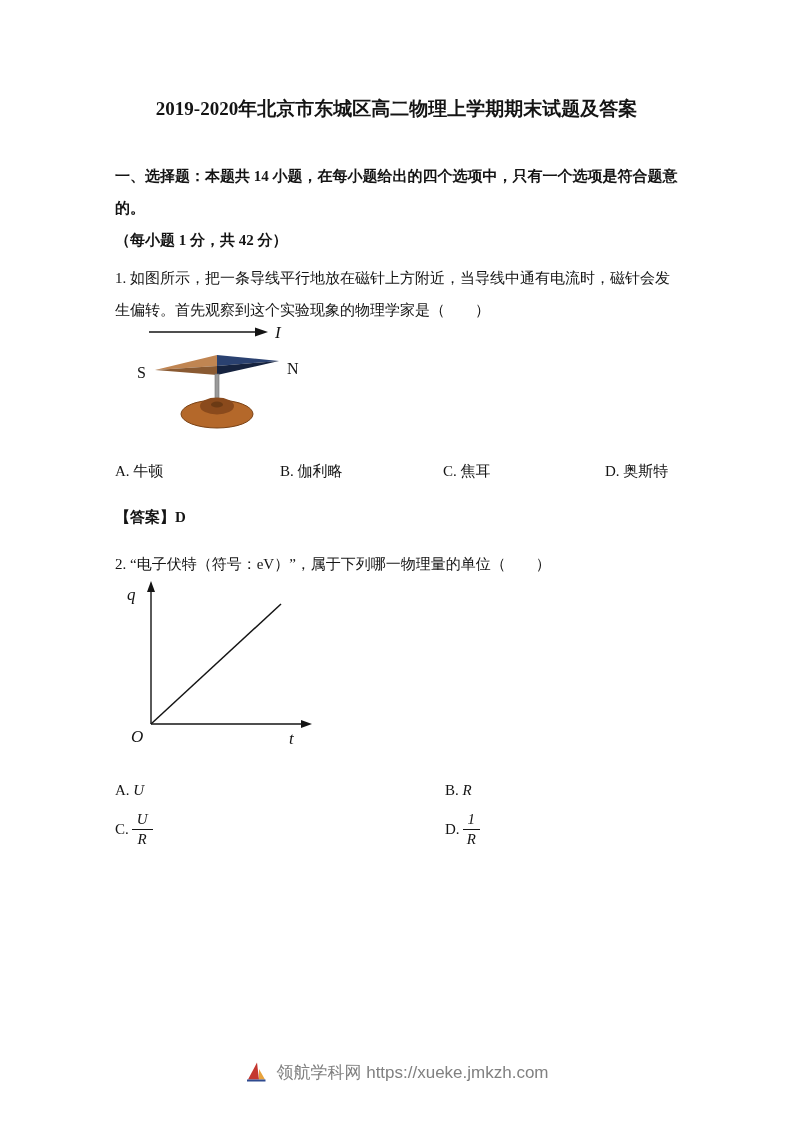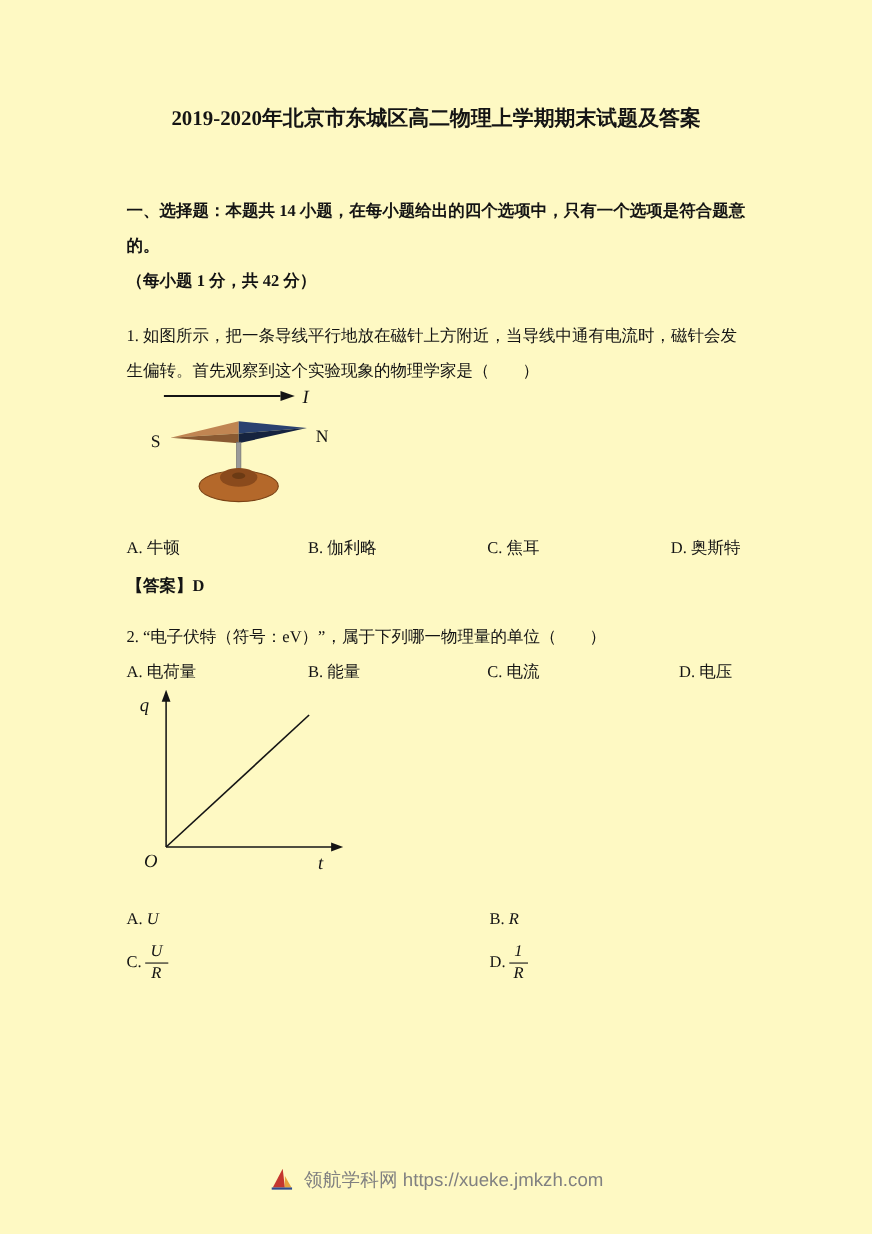--- a/index.html
+++ b/index.html
@@ -1,49 +1,49 @@
 <!DOCTYPE html>
 <html><head>
 <meta charset="utf-8">
 <style>
   html, body { margin: 0; padding: 0; background: #e9e9e9; }
   .page {
-    width: 793px; height: 1122px; margin: 0 auto; background: #fef9c3;
+    width: 793px; height: 1122px; margin: 0 auto; background: #ffffff;
     position: relative; overflow: hidden;
     font-family: "Liberation Serif", "DejaVu Serif", serif;
     color: #141414; font-size: 15px;
   }
   .content { position: absolute; left: 115px; width: 563px; top: 0; }
 
   .title { margin: 0; padding-top: 96px; text-align: center; font-size: 19px; font-weight: bold; line-height: 26px; }
 
-  .section { margin-top: 54px; font-weight: bold; }
+  .section { margin-top: 38px; font-weight: bold; }
   .line { line-height: 32px; }
 
-  .qblock { margin-top: 18px; }
+  .qblock { margin-top: 6px; }
   .q2block { margin-top: 16px; }
   .q3block { margin-top: 33px; }
 
   .figure-row { margin-top: -4px; margin-left: 22px; height: 120px; }
   .graph-row { margin-top: -2px; margin-left: 8px; height: 172px; }
 
   .opts { display: flex; line-height: 30px; margin-top: 14px; }
   .opts.tight { margin-top: 0; }
-  .opts .o1 { width: 165px; } .opts .o2 { width: 163px; } .opts .o3 { width: 162px; } .opts .o4 { flex: 1; text-align: center; }
+  .opts .o1 { width: 165px; } .opts .o2 { width: 163px; } .opts .o3 { width: 162px; } .opts .o4 { flex: 1; }
   .opts2 { display: flex; line-height: 30px; margin-top: 25px; }
   .opts2 .oa { width: 330px; }
   .optsfrac { display: flex; margin-top: 6px; }
   .fopt { display: flex; align-items: center; }
   .fopt.oa { width: 330px; }
   .var { font-style: italic; }
   .frac { display: inline-block; text-align: center; font-style: italic; margin-left: 3px; }
   .frac .num { display: block; padding: 0 5px 1px; border-bottom: 1.4px solid #141414; line-height: 1.15; }
   .frac .den { display: block; padding-top: 1px; line-height: 1.15; }
 
-  .answer { font-weight: bold; line-height: 30px; margin-top: 4px; }
+  .answer { font-weight: bold; line-height: 30px; margin-top: 16px; }
 
   .svg-label { font-family: "Liberation Serif", "DejaVu Serif", serif; font-size: 16px; fill: #141414; }
   .svg-italic { font-style: italic; font-size: 17px; }
 
   .footer {
     position: absolute; left: 0; right: 0; top: 1060px;
     display: flex; justify-content: center; align-items: center; gap: 8px;
     font-family: "Liberation Sans", "DejaVu Sans", sans-serif;
     font-size: 17px; color: #818181;
   }
@@ -91,26 +91,20 @@
     <div class="opts">
       <span class="o1">A. 牛顿</span>
       <span class="o2">B. 伽利略</span>
       <span class="o3">C. 焦耳</span>
       <span class="o4">D. 奥斯特</span>
     </div>
     <div class="answer">【答案】D</div>
 
     <div class="q2block">
       <div class="line">2. “电子伏特（符号：eV）”，属于下列哪一物理量的单位（　　）</div>
-      <div class="opts tight">
-        <span class="o1">A. 电荷量</span>
-        <span class="o2">B. 能量</span>
-        <span class="o3">C. 电流</span>
-        <span class="o4">D. 电压</span>
-      </div>
     </div>
 
 
     <div class="graph-row">
       <svg width="200" height="172" viewBox="0 0 200 172">
 
         <line x1="28" y1="10" x2="28" y2="146" stroke="#141414" stroke-width="1.4"></line>
         <polygon points="24,14 28,3 32,14" fill="#141414"></polygon>
 
         <line x1="28" y1="146" x2="182" y2="146" stroke="#141414" stroke-width="1.4"></line>

